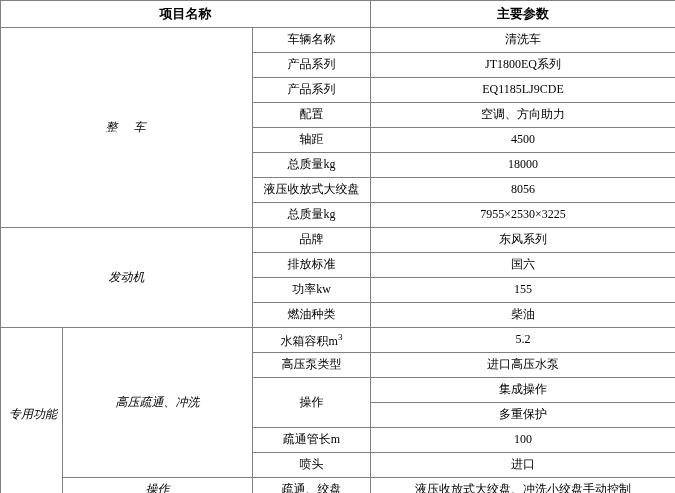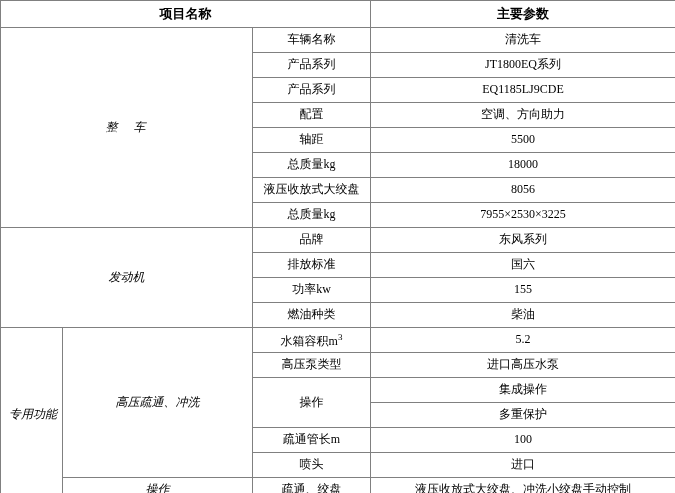--- a/index.html
+++ b/index.html
@@ -84,21 +84,21 @@
     <tr>
       <td>产品系列</td>
       <td>EQ1185LJ9CDE</td>
     </tr>
     <tr>
       <td>配置</td>
       <td>空调、方向助力</td>
     </tr>
     <tr>
       <td>轴距</td>
-      <td>5500</td>
+      <td>4500</td>
     </tr>
     <tr>
       <td>总质量kg</td>
       <td>18000</td>
     </tr>
     <tr>
       <td>液压收放式大绞盘</td>
       <td>8056</td>
     </tr>
     <tr>

